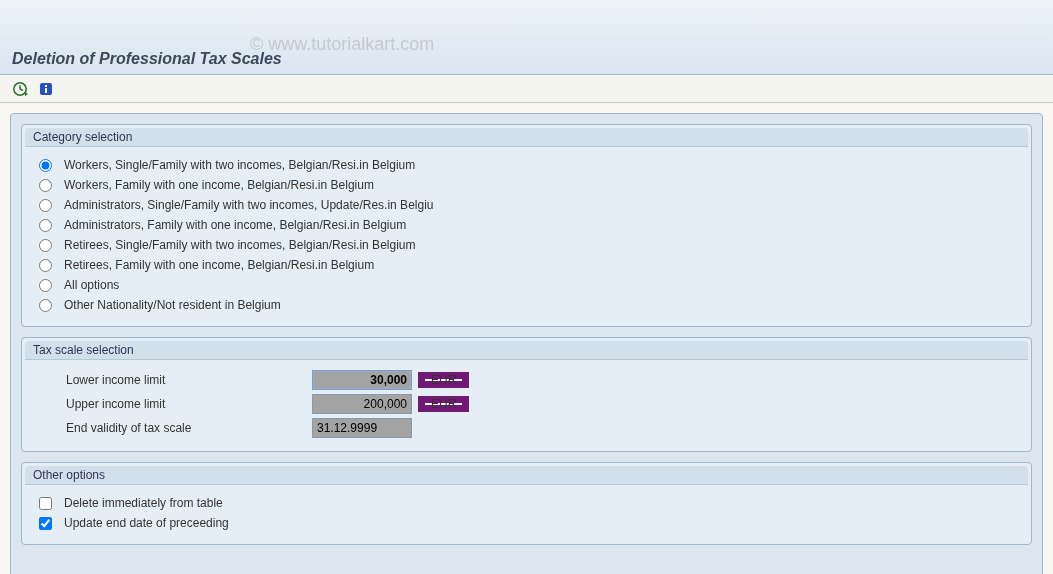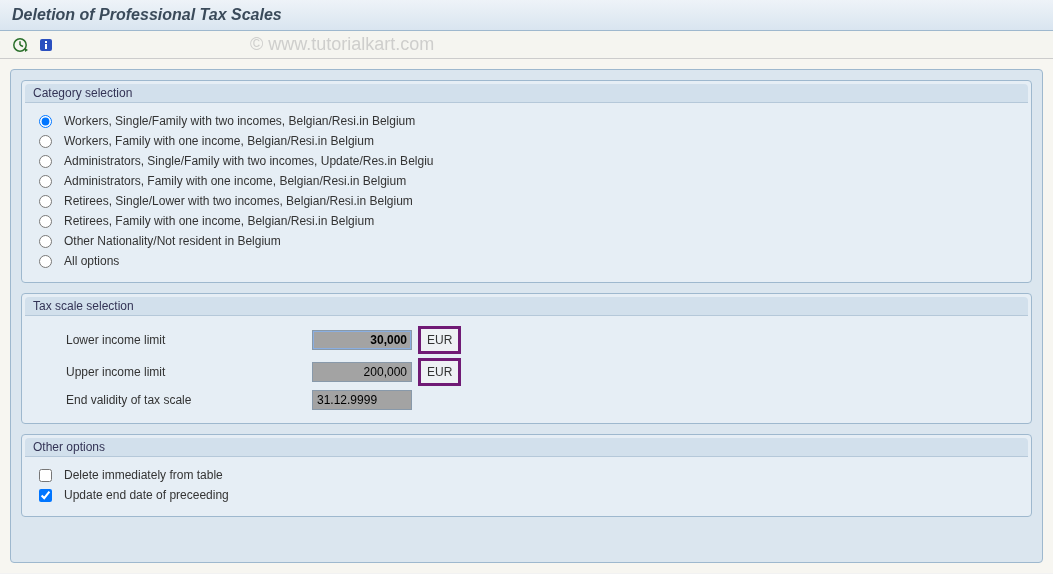--- a/index.html
+++ b/index.html
@@ -15,20 +15,21 @@
     .title-bar {
       background: linear-gradient(to bottom, #eef3f8 0%, #d9e5f0 100%);
       border-bottom: 1px solid #9eb8ce;
       padding: 6px 12px;
     }
     .title-bar h1 {
       font-size: 16px;
       font-weight: bold;
       font-style: italic;
       color: #3a4a5a;
+      margin-top: 44px;
     }
     .toolbar {
       background: #f5f5f0;
       border-bottom: 1px solid #ccc;
       padding: 4px 10px;
       display: flex;
       align-items: center;
       gap: 6px;
       height: 28px;
     }
@@ -97,22 +98,22 @@
     .text-input {
       height: 20px;
       border: 1px solid #8899aa;
       background: #a3a3a3;
       font-size: 12px;
       padding: 1px 4px;
       text-align: right;
       width: 100px;
     }
     .unit-box {
-      height: 28px;
-      border: 3px solid #701a75;
+      height: 16px;
+      border: 7px solid #701a75;
       background: #eef1f4;
       font-size: 12px;
       padding: 1px 6px;
       display: inline-flex;
       align-items: center;
       min-width: 34px;
     }
     .watermark {
       position: absolute;
       top: 34px;
@@ -174,33 +175,33 @@
         <label class="radio-row">
           <input type="radio" name="cat" style="">
           <span>Administrators, Single/Family with two incomes, Update/Res.in Belgiu</span>
         </label>
         <label class="radio-row">
           <input type="radio" name="cat" style="">
           <span>Administrators, Family with one income, Belgian/Resi.in Belgium</span>
         </label>
         <label class="radio-row">
           <input type="radio" name="cat" style="">
-          <span>Retirees, Single/Lower with two incomes, Belgian/Resi.in Belgium</span>
+          <span>Retirees, Single/Family with two incomes, Belgian/Resi.in Belgium</span>
         </label>
         <label class="radio-row">
           <input type="radio" name="cat" style="">
           <span>Retirees, Family with one income, Belgian/Resi.in Belgium</span>
         </label>
         <label class="radio-row">
           <input type="radio" name="cat" style="">
+          <span>All options</span>
+        </label>
+        <label class="radio-row">
+          <input type="radio" name="cat" style="">
           <span>Other Nationality/Not resident in Belgium</span>
-        </label>
-        <label class="radio-row">
-          <input type="radio" name="cat" style="">
-          <span>All options</span>
         </label>
       </div>
     </div>
 
     <div class="group-box">
       <div class="group-title">Tax scale selection</div>
       <div class="group-content">
         <div class="form-row">
           <span class="form-label">Lower income limit</span>
           <input class="text-input sel-highlight" type="text" value="30,000" style="">

